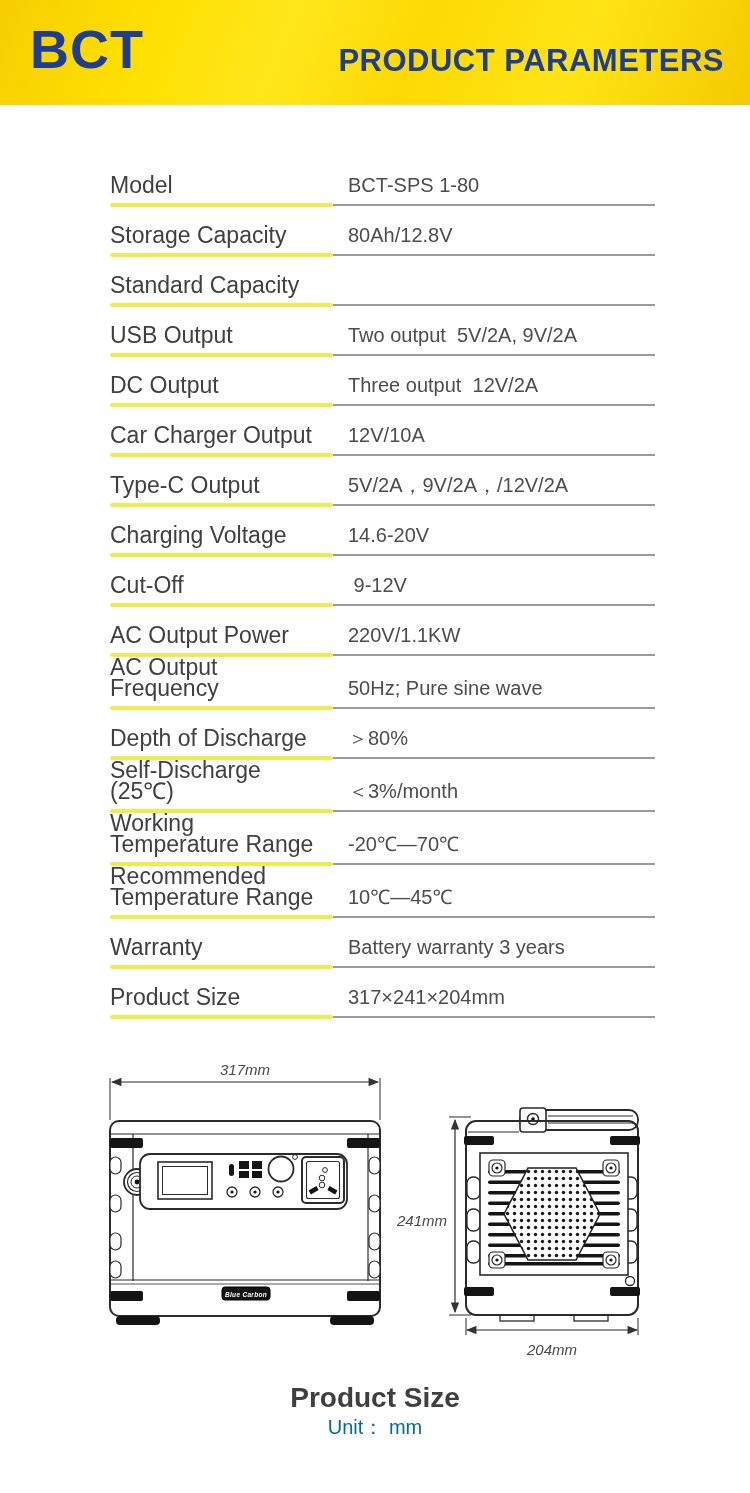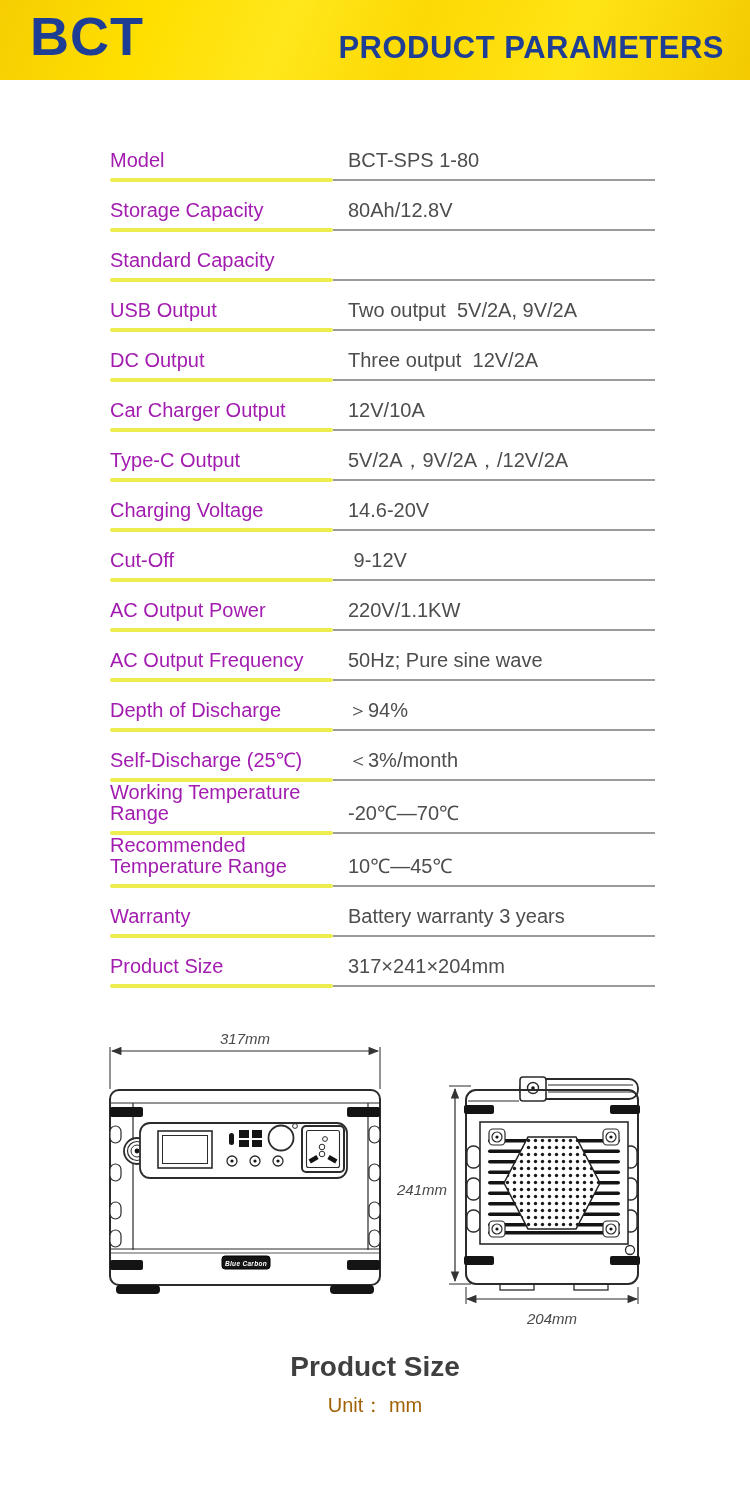--- a/index.html
+++ b/index.html
@@ -7,21 +7,21 @@
   body {
     width: 750px; height: 1493px;
     font-family: "Liberation Sans", sans-serif;
     overflow: hidden;
     margin: 0 auto;
   }
   .page { width: 750px; height: 1493px; background: #fff; position: relative; }
 
   
   .hdr {
-    height: 80px;
+    height: 105px;
     background: linear-gradient(112deg,
       #f6ce02 0%, #ffdf00 20%, #ffe71c 38%, #fcd903 55%,
       #ffe415 76%, #f3ca00 100%);
     display: flex; justify-content: space-between; align-items: center;
     padding: 0 26px 0 30px;
   }
   .hdr .logo {
     font-size: 54px; font-weight: bold; color: #1d3e94;
     letter-spacing: 1px; margin-top: -8px;
   }
@@ -30,40 +30,40 @@
     letter-spacing: 0.5px; margin-top: 16px;
   }
 
   
   .spec-table { margin: 0 95px 0 110px; padding-top: 52px; }
   .spec-row {
     position: relative; min-height: 50px;
     display: flex; align-items: flex-end;
     padding-bottom: 11px;
   }
-  .spec-label { flex: 0 0 238px; width: 238px; font-size: 20px; color: #a21caf; line-height: 21px; }
+  .spec-label { flex: 0 0 238px; width: 238px; font-size: 23px; color: #404040; line-height: 21px; }
   .spec-label span { display: inline-block; max-width: 212px; }
   .spec-value { flex: 1; font-size: 20px; color: #4d4d4d; line-height: 21px; white-space: pre-wrap; }
   .spec-underline {
     position: absolute; left: 0; right: 0; bottom: 0;
     height: 4px; display: flex; align-items: center;
   }
   .u-yellow { width: 41%; height: 4px; background: #eded4f; border-radius: 2px; }
   .u-gray   { flex: 1; height: 2px; background: #9b9b9b; }
 
   
   .drawings { margin-top: 20px; font-style: italic; }
   .drawings svg { display: block; }
   text.dim { font-size: 15px; fill: #4a4a4a; stroke: none; }
   text.badge-txt { font-size: 6.5px; font-weight: bold; fill: #ffffff; stroke: none; letter-spacing: 0.3px; }
 
   
   .foot { text-align: center; margin-top: 8px; }
   .foot .pt { font-size: 28px; font-weight: bold; color: #3f3f3f; }
-  .foot .unit { font-size: 20px; color: #a16207; margin-top: 9px; white-space: pre-wrap; }
+  .foot .unit { font-size: 20px; color: #0369a1; white-space: pre-wrap; }
 </style>
 </head>
 <body>
 
 <div class="page">
 
   <header class="hdr">
     <div class="logo">BCT</div>
     <div class="title">PRODUCT PARAMETERS</div>
   </header>
@@ -151,21 +151,21 @@
       <div class="spec-row">
         <div class="spec-label"><span>AC Output Frequency</span></div>
         <div class="spec-value"><span>50Hz; Pure sine wave</span></div>
         <div class="spec-underline">
           <span class="u-yellow"></span>
           <span class="u-gray"></span>
         </div>
       </div>
       <div class="spec-row">
         <div class="spec-label"><span>Depth of Discharge</span></div>
-        <div class="spec-value"><span>＞94%</span></div>
+        <div class="spec-value"><span>＞80%</span></div>
         <div class="spec-underline">
           <span class="u-yellow"></span>
           <span class="u-gray"></span>
         </div>
       </div>
       <div class="spec-row">
         <div class="spec-label"><span>Self-Discharge (25℃)</span></div>
         <div class="spec-value"><span>＜3%/month</span></div>
         <div class="spec-underline">
           <span class="u-yellow"></span>

